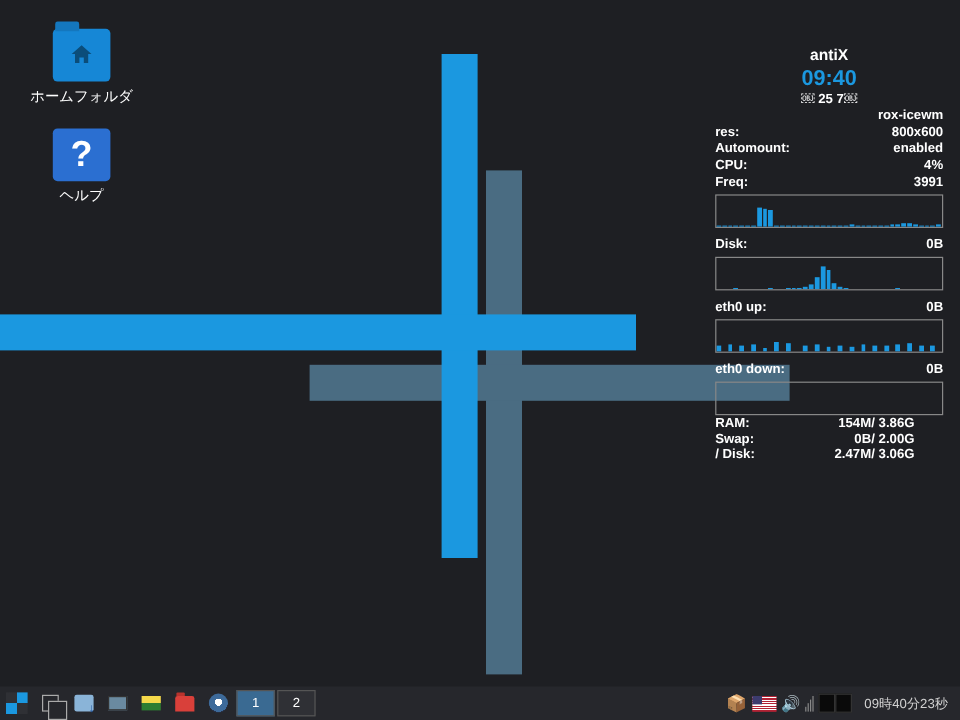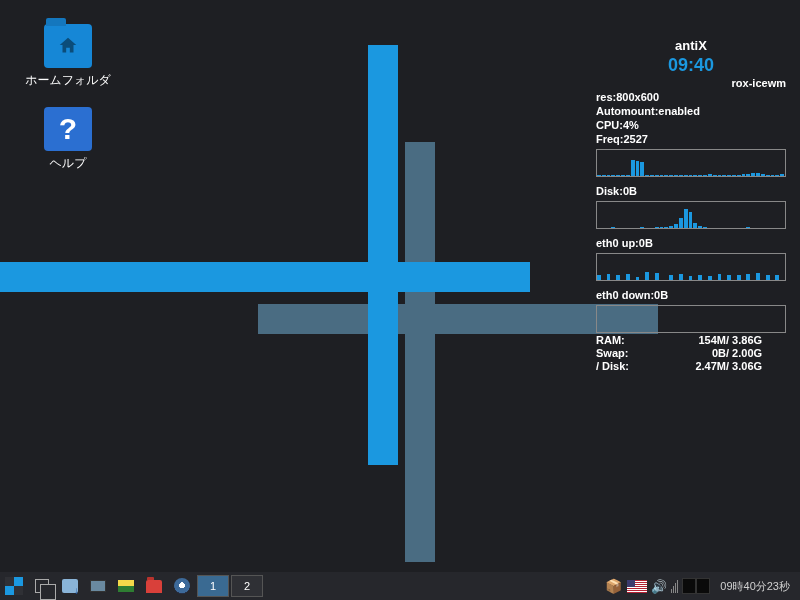--- a/index.html
+++ b/index.html
@@ -23,21 +23,21 @@
   .folder-glyph svg { width: 22px; height: 22px; }
   .help-glyph { background: #2b6fd1; color: #fff; font-size: 30px; font-weight: bold; }
 
   
   .conky { position: absolute; right: 14px; top: 38px; width: 190px; z-index: 2; font-size: 11px; font-weight: bold; margin-left: 33px; }
   .conky .title { text-align: center; font-size: 13px; }
   .conky .clock { text-align: center; color: #1b98e0; font-size: 18px; margin-top: 2px; }
   .conky .date  { text-align: center; font-size: 11px; margin-top: 1px; }
   .conky .uptime{ text-align: center; font-size: 11px; margin-top: 1px; }
   .conky .wm    { text-align: right;  font-size: 11px; margin-top: 1px; }
-  .row { display: flex; margin-top: 2px; }
+  .row { display: flex; justify-content: space-between; margin-top: 2px; }
   .graph-box { border: 1px solid #888; height: 28px; margin-top: 4px; position: relative; overflow: hidden; }
   .head { color: #1b98e0; text-align: right; margin-top: 10px; }
   .mem-row { display: flex; margin-top: 1px; }
   .mem-row .lbl { width: 54px; }
   .mem-row .u { flex: 1; text-align: right; }
   .mem-row .t { width: 60px; }
 
   
   .gline { position: absolute; bottom: 0; width: 2px; background: #1b98e0; }
 
@@ -93,37 +93,38 @@
   </div>
   <div class="d-icon">
     <div class="glyph help-glyph">?</div>
     <div>ヘルプ</div>
   </div>
 </div>
 
 <div class="conky">
   <div class="title">antiX</div>
   <div class="clock">09:40</div>
+  <div class="date">￼ 25  7￼</div>
   <div class="wm">rox-icewm</div>
 
   <div class="row">
       <span>res:</span>
       <span>800x600</span>
     </div>
   <div class="row">
       <span>Automount:</span>
       <span>enabled</span>
     </div>
   <div class="row">
       <span>CPU:</span>
       <span>4%</span>
     </div>
   <div class="row">
       <span>Freq:</span>
-      <span>2527</span>
+      <span>3991</span>
     </div>
   <div class="graph-box">
       <div class="gline" style="left: 0px; width: 3.82051px; height: 0.52px;"></div>
       <div class="gline" style="left: 4.82051px; width: 3.82051px; height: 0.78px;"></div>
       <div class="gline" style="left: 9.64103px; width: 3.82051px; height: 0.52px;"></div>
       <div class="gline" style="left: 14.4615px; width: 3.82051px; height: 1.04px;"></div>
       <div class="gline" style="left: 19.2821px; width: 3.82051px; height: 0.78px;"></div>
       <div class="gline" style="left: 24.1026px; width: 3.82051px; height: 0.52px;"></div>
       <div class="gline" style="left: 28.9231px; width: 3.82051px; height: 1.3px;"></div>
       <div class="gline" style="left: 33.7436px; width: 3.82051px; height: 15.6px;"></div>

